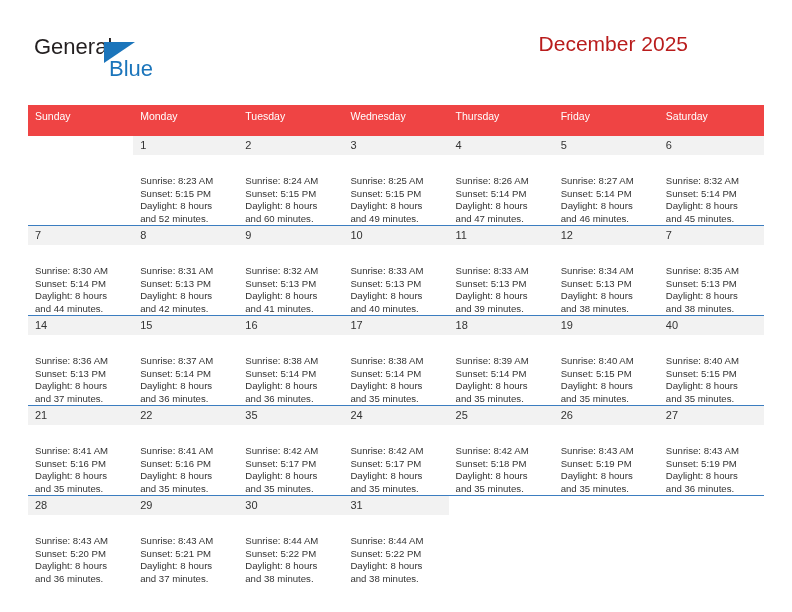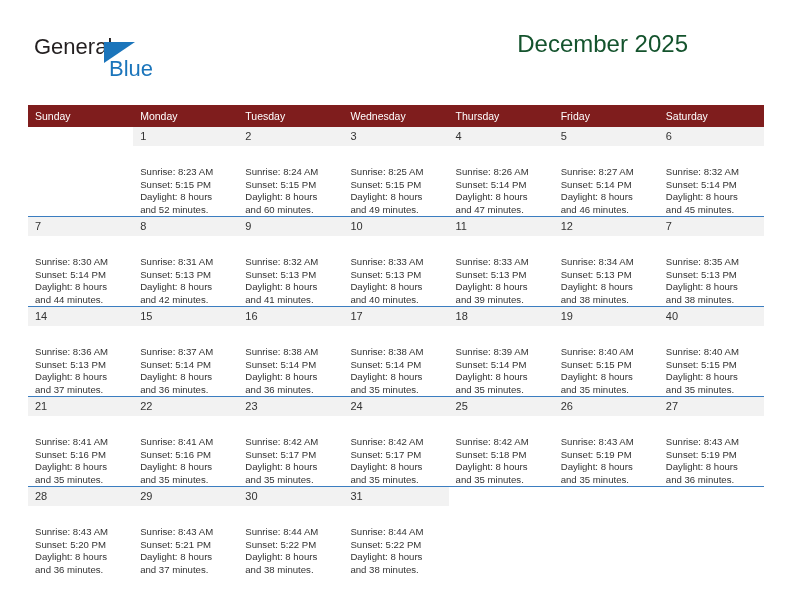--- a/index.html
+++ b/index.html
@@ -64,23 +64,23 @@
     border-bottom: 21px solid transparent;
   }
 
   .title-block {
     position: absolute;
     right: 36px;
     top: 26px;
     text-align: right;
   }
   .cal-title {
-    font-size: 24px;
+    font-size: 21px;
     font-weight: normal;
-    color: #14532d;
+    color: #b91c1c;
     line-height: 36px;
     white-space: nowrap;
   }
   .cal-subtitle {
     font-size: 14px;
     color: #231f20;
     line-height: 20px;
     margin-top: 2px;
     white-space: nowrap;
   }
@@ -88,26 +88,26 @@
   
   .calendar {
     position: absolute;
     left: 28px;
     top: 105px;
     width: 736px;
     border-collapse: collapse;
     table-layout: fixed;
   }
   .calendar th {
-    background: #7f1d1d;
+    background: #ef4444;
     color: #ffffff;
     font-size: 10.5px;
     font-weight: normal;
     text-align: left;
-    padding: 5px 0 5px 7px;
+    padding: 5px 0 14px 7px;
     height: 18px;
     box-sizing: border-box;
   }
   .calendar td {
     vertical-align: top;
     padding: 0;
     width: 105.14px;
     border-top: 1px solid #3b7dc0;
   }
   .calendar tr.week:first-child td {
@@ -422,21 +422,21 @@
               <div class="events">
                 <div class="evt">Sunrise: 8:41 AM</div>
                 <div class="evt">Sunset: 5:16 PM</div>
                 <div class="evt">Daylight: 8 hours</div>
                 <div class="evt">and 35 minutes.</div>
               </div>
             </div>
           </td>
           <td>
             <div class="cell-inner">
-              <div class="daynum">23</div>
+              <div class="daynum">35</div>
               <div class="events">
                 <div class="evt">Sunrise: 8:42 AM</div>
                 <div class="evt">Sunset: 5:17 PM</div>
                 <div class="evt">Daylight: 8 hours</div>
                 <div class="evt">and 35 minutes.</div>
               </div>
             </div>
           </td>
           <td>
             <div class="cell-inner">

